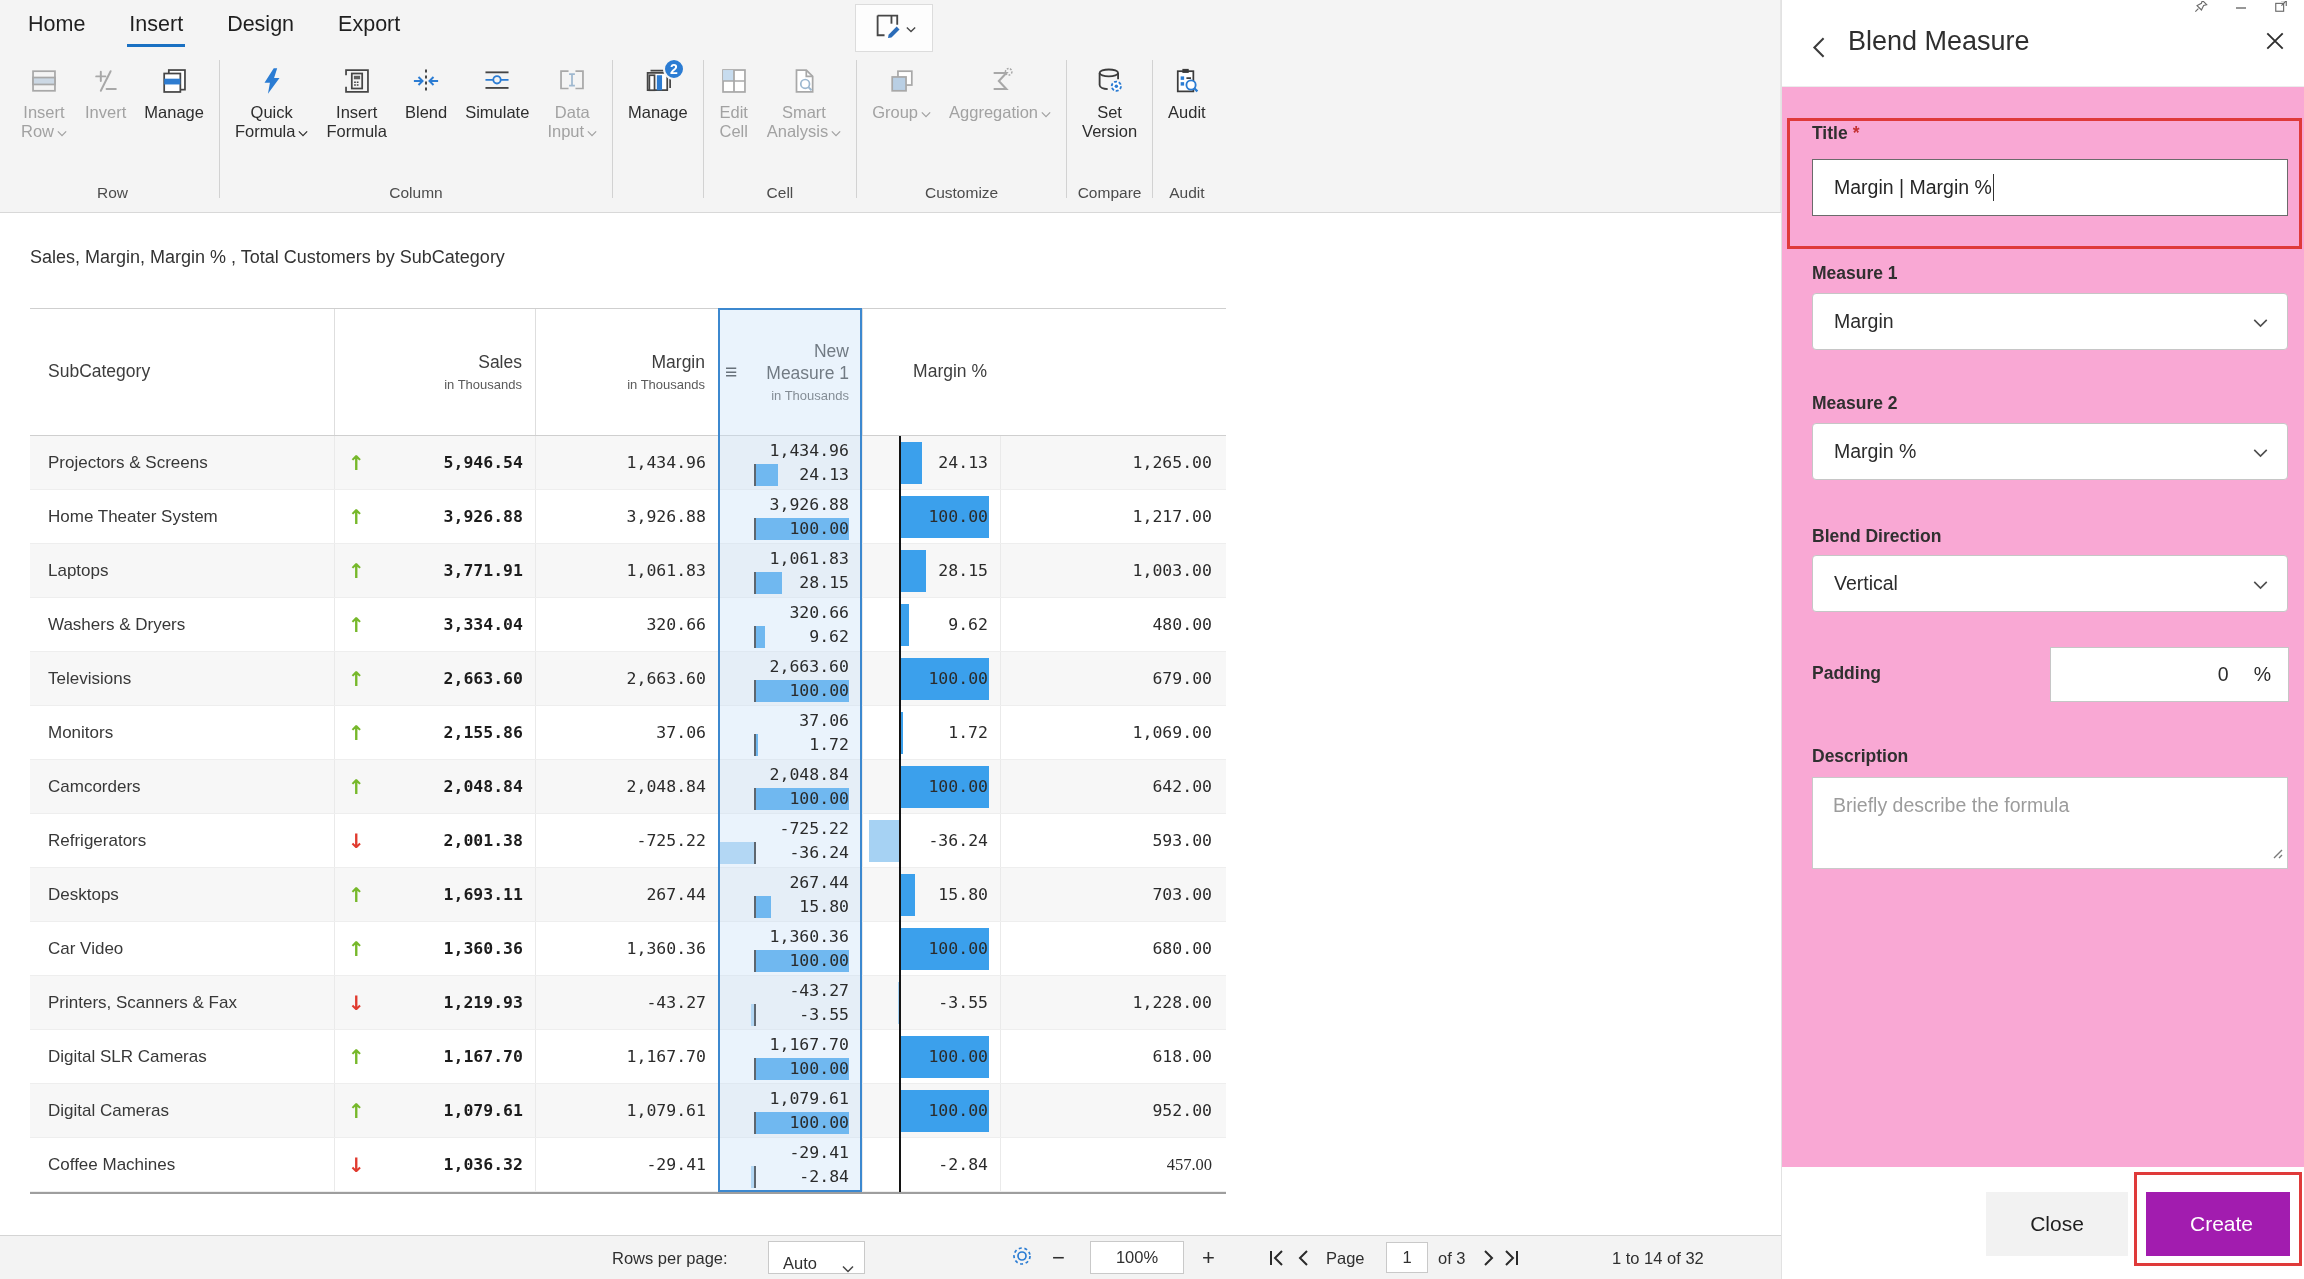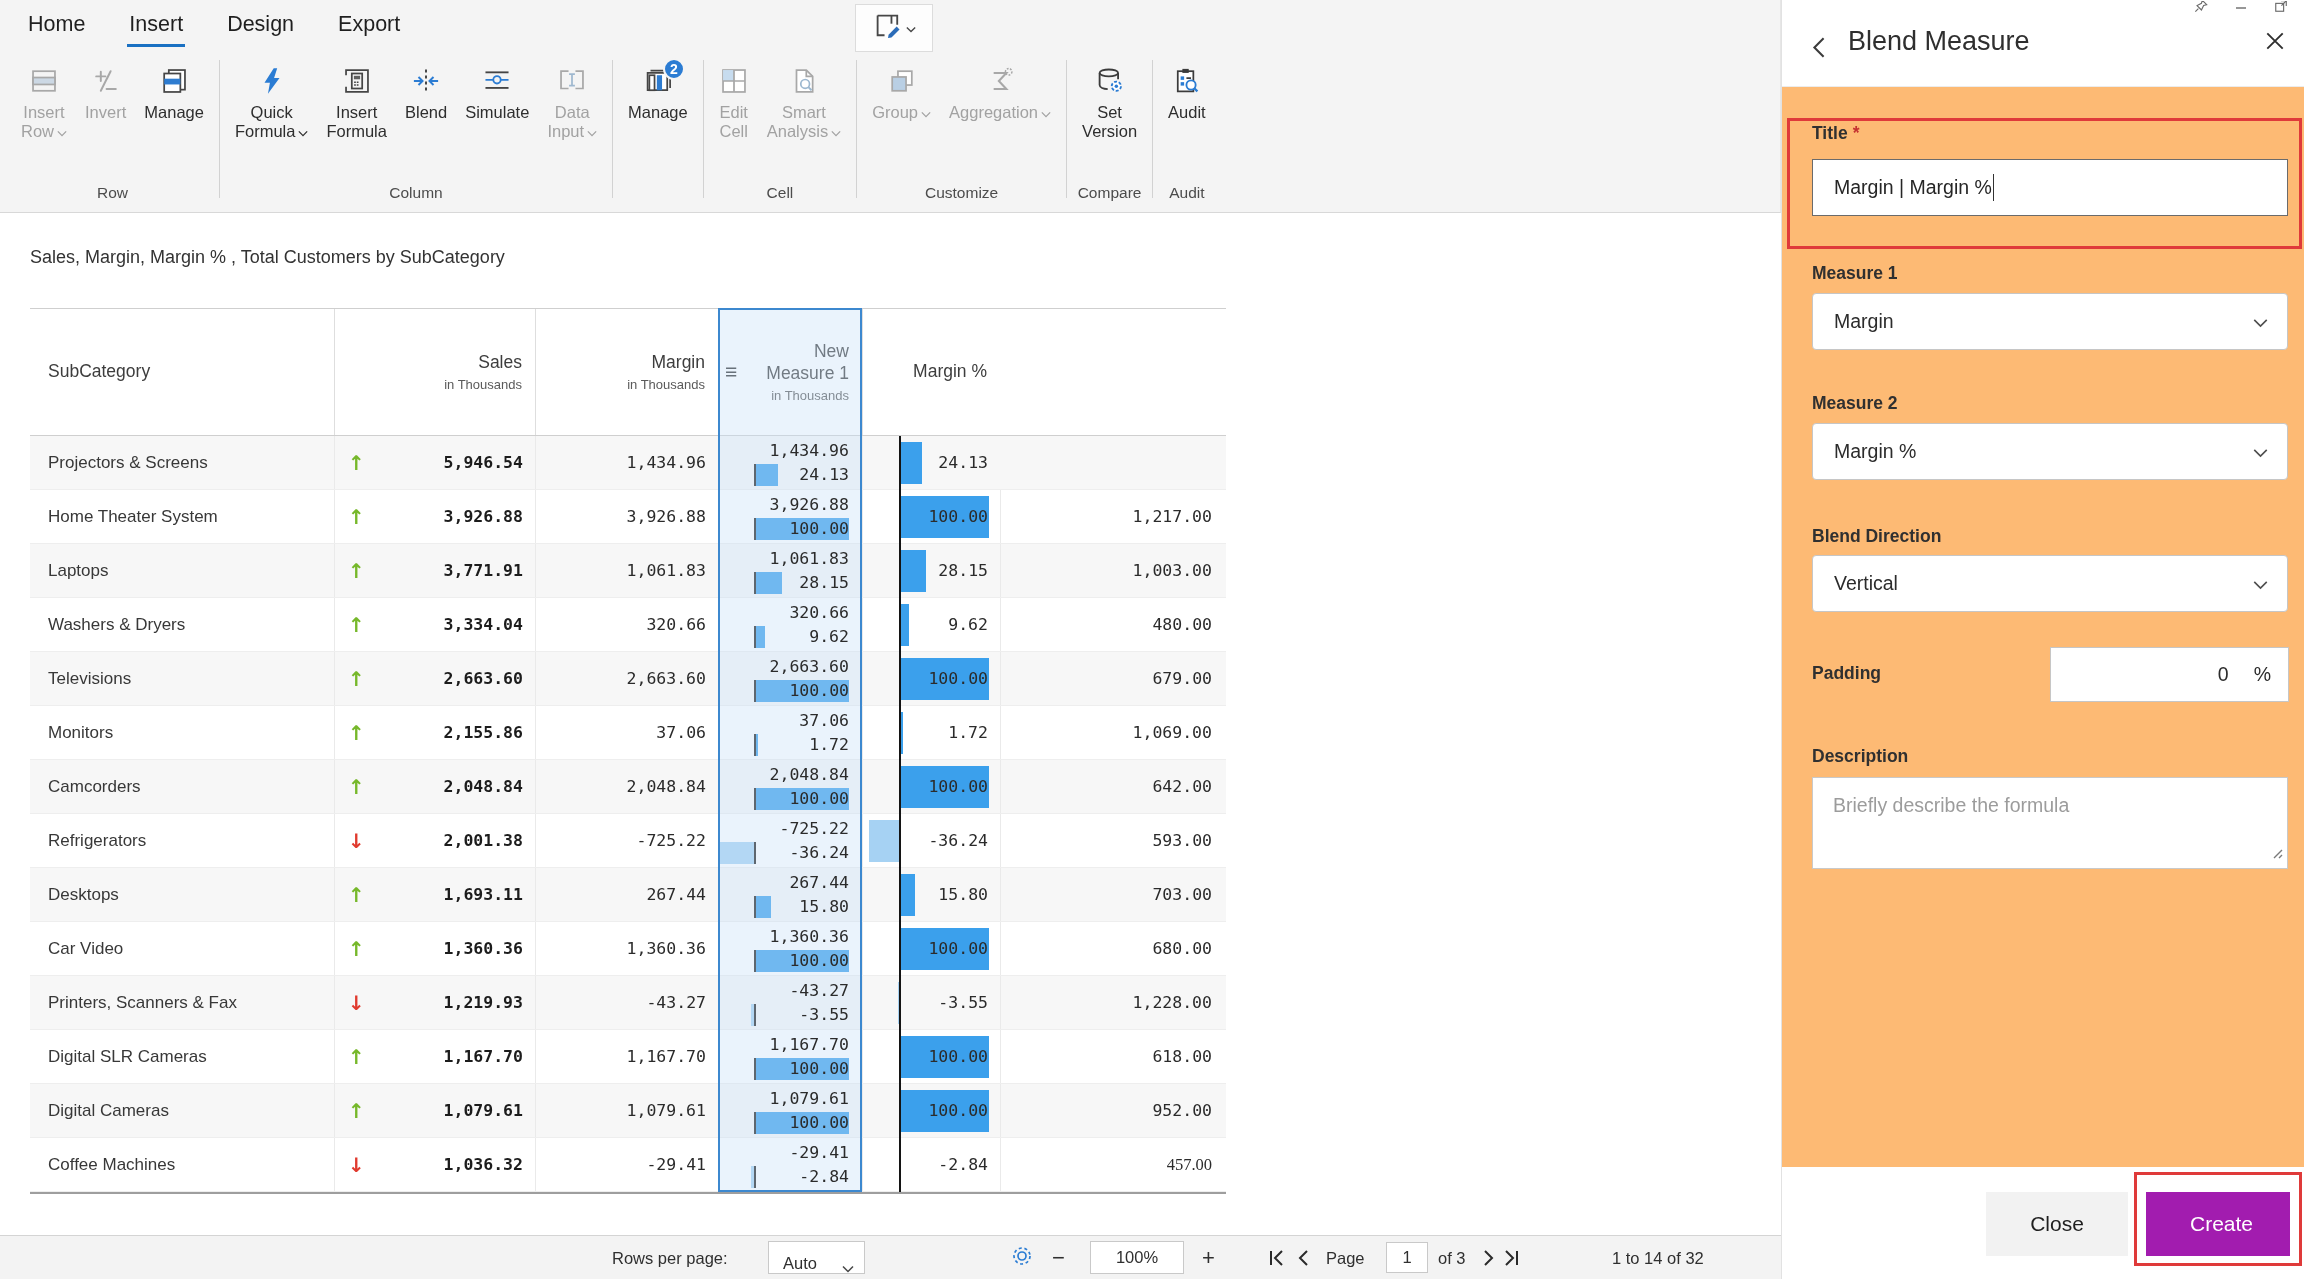--- a/index.html
+++ b/index.html
@@ -76,21 +76,21 @@
   .sb-sign { font-size:22px; color:#2f2f2f; }
   .navicon { position:absolute; top:50%; transform:translateY(-50%); display:flex; }
 
   
   .panel { position:absolute; left:1781px; top:0; width:523px; height:1279px; background:#fff;
            border-left:1px solid #e2e2e2; }
   .win-icons { position:absolute; top:1px; right:16px; display:flex; gap:27px; align-items:center; height:14px; overflow:hidden; }
   .p-back { position:absolute; left:30px; top:36px; }
   .p-title { position:absolute; left:66px; top:26px; font-size:27px; color:#2f2f2f; }
   .p-close { position:absolute; right:18px; top:30px; }
-  .p-body { position:absolute; left:0; top:86px; width:523px; height:1081px; background:#fdba74; border-top:1px solid #ececec; }
+  .p-body { position:absolute; left:0; top:86px; width:523px; height:1081px; background:#f9a8d4; border-top:1px solid #ececec; }
   .red-rect { position:absolute; border:3px solid #df3a3a; pointer-events:none; }
   .rr-title { left:5px; top:31px; width:515px; height:131px; }
   .p-label { position:absolute; left:30px; font-size:17.5px; font-weight:bold; color:#303030; }
   .req { color:#c43131; margin-left:5px; }
   .p-input { position:absolute; left:30px; width:476px; height:57px; background:#fff; border:1.6px solid #6b6b6b;
              display:flex; align-items:center; padding-left:21px; font-size:19.5px; color:#262626; }
   .caret { display:inline-block; width:1.6px; height:27px; background:#333; margin-left:1px; }
   .p-select { position:absolute; left:30px; width:476px; height:57px; background:#fff; border:1px solid #c6c6c6;
               border-radius:4px; display:flex; align-items:center; padding-left:21px; font-size:19.5px; color:#2c2c2c; }
   .p-select .sel-chev { position:absolute; right:19px; }
@@ -424,20 +424,21 @@
             <div class="nm1-line">
               <div class="nm1-bar" style="left: 42px; width: 22.4409px; background: rgb(59, 160, 236);"></div>
               <div class="nm1-tick"></div>
               <span class="nm1-val">24.13</span>
             </div>
           </div>
           <div class="td pct">
             <div class="pct-bar" style="left: 38px; width: 21.2344px; background: rgb(59, 160, 236);"></div>
             <span class="pct-val">24.13</span>
           </div>
+          <div class="td" style="padding-right: 14px;">1,265.00</div>
         </div>
         <div class="tr">
           <div class="td cat">Home Theater System</div>
           <div class="td sales">
             <span class="trend up">↑</span>
             <span>3,926.88</span>
           </div>
           <div class="td">3,926.88</div>
           <div class="td nm1">
             <div class="nm1-line">

